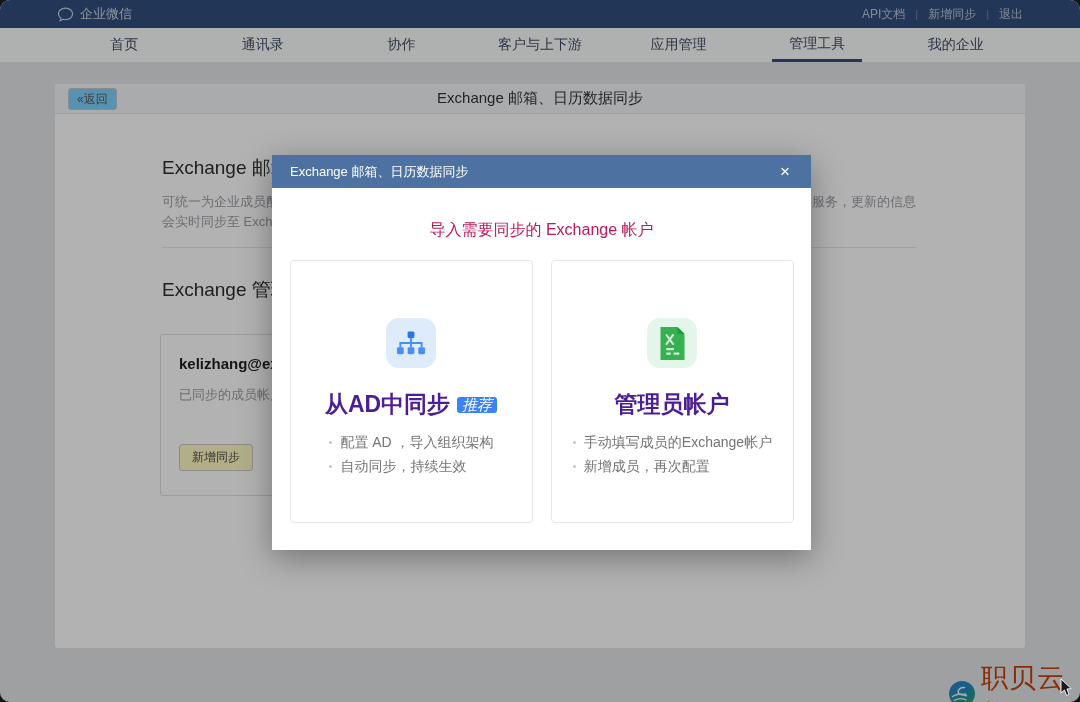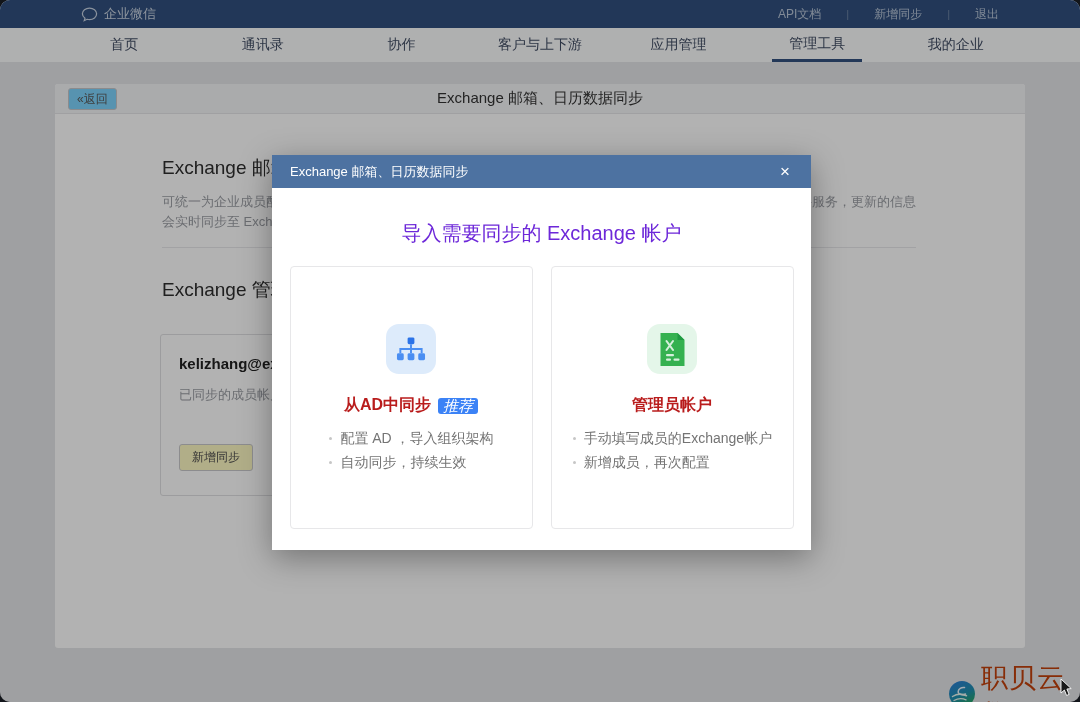--- a/index.html
+++ b/index.html
@@ -6,25 +6,25 @@
   *{box-sizing:border-box;}
   .screen{
     position:relative;width:1080px;height:702px;overflow:hidden;
     border-radius:10px;background:#e4e5e8;
     font-family:"Liberation Sans","DejaVu Sans",sans-serif;
   }
   
   .topbar{
     position:absolute;left:0;top:0;width:1080px;height:28px;
     background:#31507e;display:flex;align-items:center;
-    padding:0 81px;color:#cdd6e3;font-size:13px;
+    padding:0 57px;color:#cdd6e3;font-size:13px;
   }
   .brand{display:flex;align-items:center;gap:6px;}
   .brand svg{display:block;}
-  .topbar-right{margin-left:auto;display:flex;align-items:center;gap:25px;font-size:12px;color:#b9c6d8;justify-content:flex-end;}
+  .topbar-right{margin-left:auto;display:flex;align-items:center;gap:10px;font-size:12px;color:#b9c6d8;justify-content:flex-end;}
   .topbar-right .sep{color:rgba(255,255,255,.28);font-size:11px;}
   .toplink{cursor:pointer;}
   
   .navbar{
     position:absolute;left:0;top:28px;width:1080px;height:34px;background:#fbfcfd;
   }
   .nav-inner{margin-left:55px;width:970px;height:34px;display:flex;}
   .tab{flex:1;display:flex;align-items:flex-start;justify-content:center;cursor:pointer;}
   .tab-label{
     height:34px;line-height:33px;padding:0 17px;font-size:14px;color:#414d63;
@@ -69,31 +69,31 @@
   .overlay{position:absolute;inset:0;background:rgba(0,0,0,.30);z-index:40;}
   .modal{
     position:absolute;left:272px;top:155px;width:539px;height:395px;background:#fff;
     z-index:50;box-shadow:0 8px 30px rgba(0,0,0,.35);
   }
   .modal-header{
     height:33px;background:#4d72a1;display:flex;align-items:center;padding:0 18px;
   }
   .modal-header-title{color:#fff;font-size:13px;}
   .modal-close{margin-left:auto;color:#fff;font-size:17px;line-height:1;cursor:pointer;padding:2px 3px;}
-  .modal-title{margin-top:32px;text-align:center;font-size:20px;color:#6d28d9;}
+  .modal-title{margin-top:32px;text-align:center;font-size:16px;color:#be185d;}
   .option-row{margin-top:19px;display:flex;justify-content:center;gap:18px;}
   .option-card{
     width:243px;height:263px;border:1px solid #e7e7e9;border-radius:4px;background:#fff;
     padding-top:57px;cursor:pointer;
   }
   .opt-icon{width:50px;height:50px;border-radius:13px;margin:0 auto;display:flex;align-items:center;justify-content:center;}
   .opt-icon.blue{background:#ddebfb;}
   .opt-icon.green{background:#e4f6e9;}
   .opt-title-row{margin-top:21px;display:flex;align-items:center;justify-content:center;gap:7px;}
-  .opt-title{font-size:16px;font-weight:bold;color:#b91c1c;}
+  .opt-title{font-size:23px;font-weight:bold;color:#4c1d95;}
   .opt-badge{
     background:#3b82f6;color:#fff;font-size:15px;line-height:16px;padding:0 5px;border-radius:3px;font-style:italic;
   }
   .opt-list{margin:10px auto 0;padding:0;list-style:none;width:max-content;}
   .opt-list li{
     position:relative;padding-left:12px;font-size:14px;color:#747474;line-height:24px;
   }
   .opt-list li::before{
     content:"";position:absolute;left:1px;top:11px;width:3px;height:3px;border-radius:50%;background:#c6c6c6;
   }

